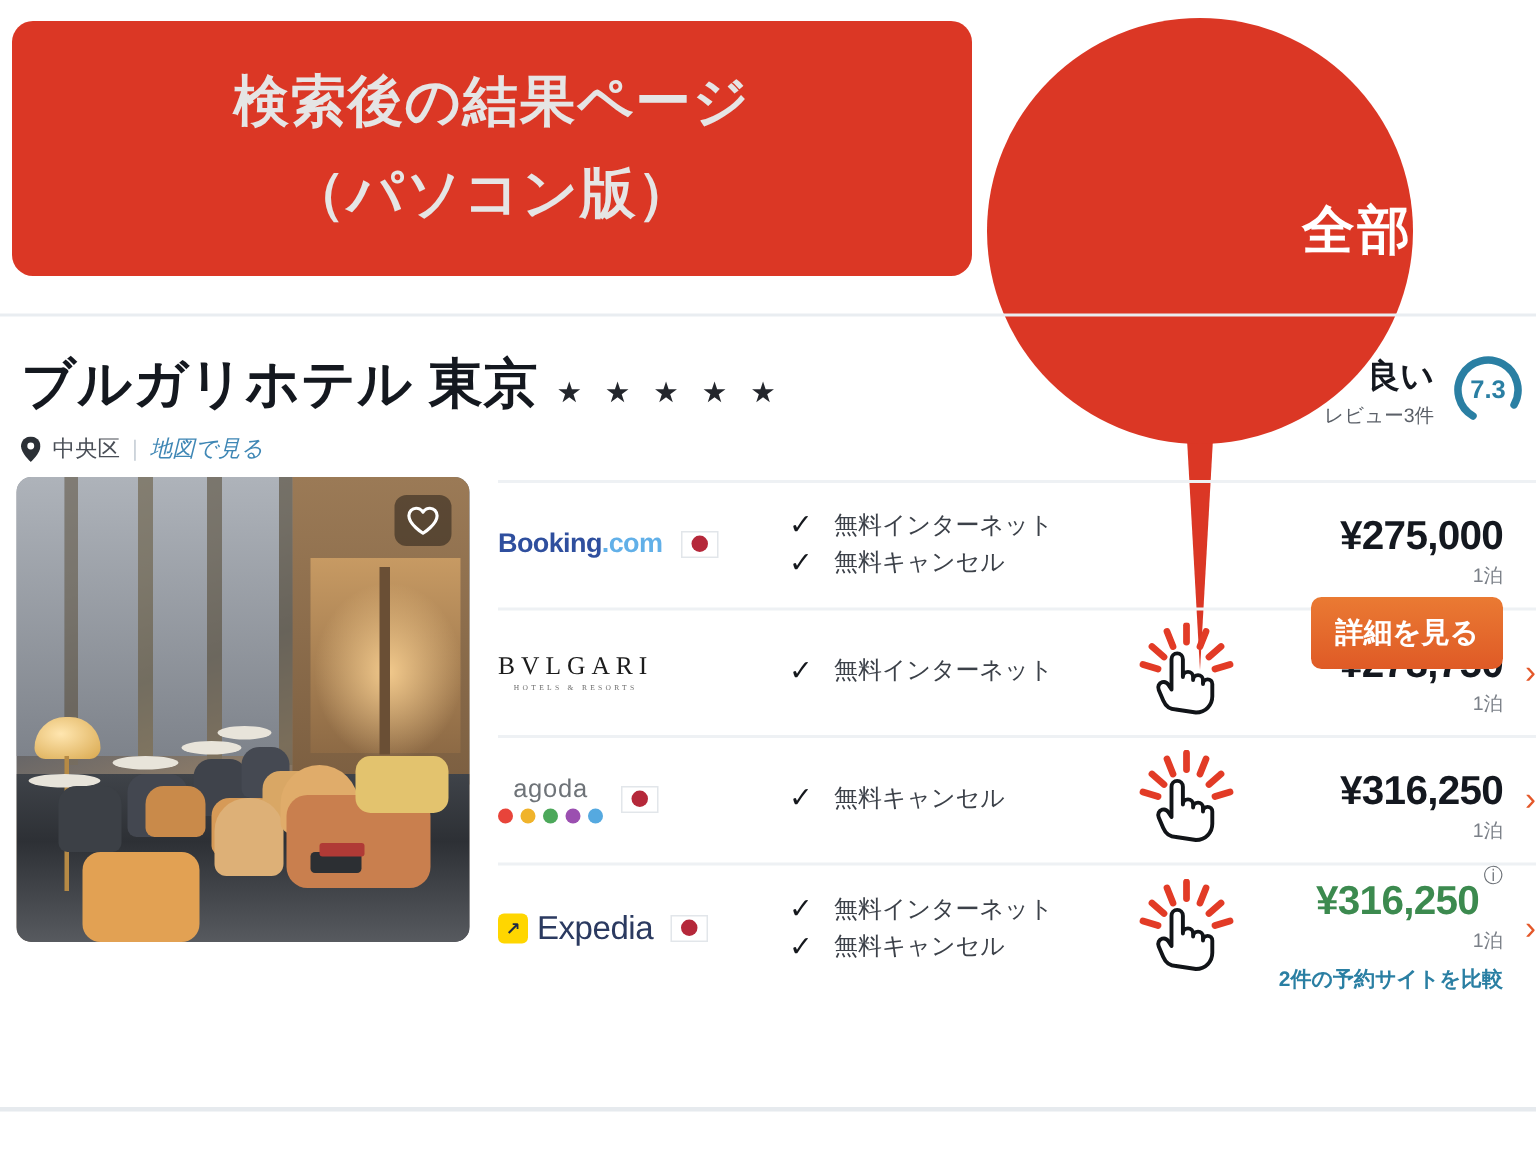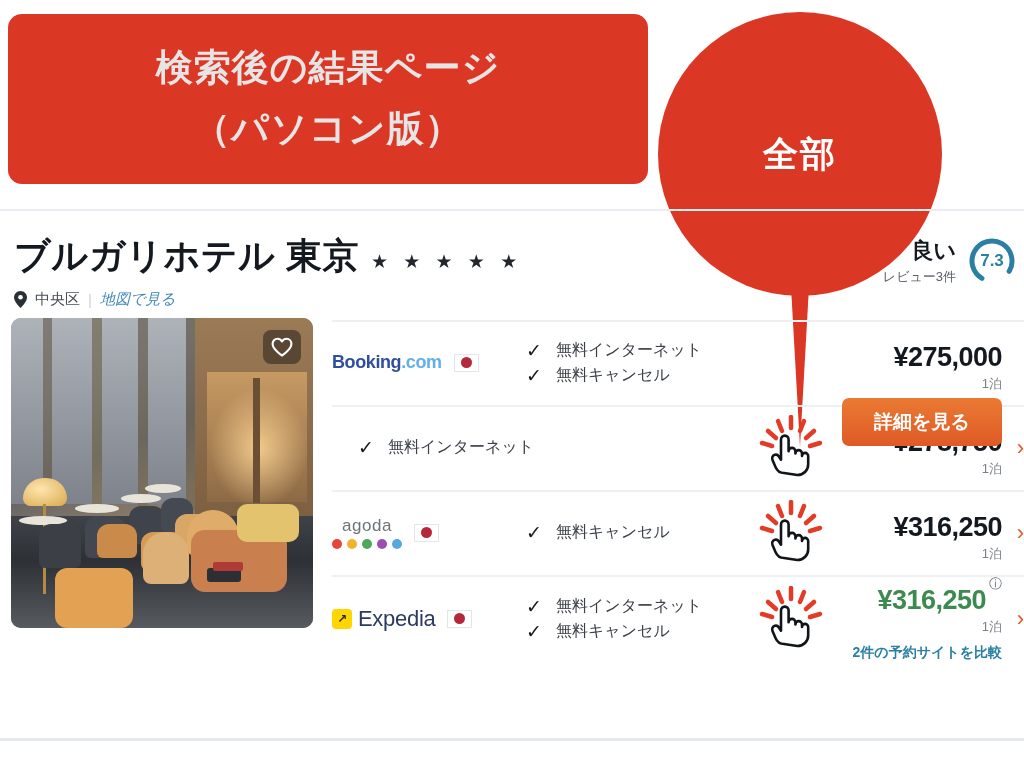--- a/index.html
+++ b/index.html
@@ -28,22 +28,23 @@
   #callout-tail{
     position:absolute; left:50%; top:150px; transform:translateX(-50%);
     width:0; height:0;
     border-left:16px solid transparent;
     border-right:16px solid transparent;
     border-top:285px solid #DB3725;
   }
   #callout-circle{
     position:absolute; left:0; top:0; width:284px; height:284px;
     background:#DB3725; border-radius:50%;
-    display:flex; flex-direction:column; align-items:center; justify-content:center;
+    display:flex; flex-direction:column; align-items:flex-end; justify-content:center;
     gap:8px;
+    font-family:Liberation Serif, serif;
   }
   .callout-line{
     color:#ffffff; font-weight:bold; font-size:35px; letter-spacing:2px; line-height:1.15;
   }
 
   
   #divider-top{ position:absolute; left:0; top:209px; width:1024px; height:2px; background:#e9edf1; }
   #divider-bottom{ position:absolute; left:0; top:738px; width:1024px; height:3px; background:#e6eaee; }
 
   #hotel-header{ position:absolute; left:14px; top:232px; width:1000px; height:72px; }
@@ -51,21 +52,21 @@
   #hotel-name{ font-size:36px; font-weight:bold; color:#14181f; letter-spacing:.5px; }
   #hotel-stars{ font-size:19px; color:#23262c; letter-spacing:5px; }
   #hotel-sub-row{ display:flex; align-items:center; gap:8px; margin-top:9px; }
   #pin-icon{ width:13px; height:17px; position:relative; }
   #pin-icon svg{ display:block; }
   #hotel-area{ font-size:15px; color:#4a4f57; }
   #sub-sep{ color:#ccd3da; font-size:15px; }
   #map-link{ font-size:15px; color:#3f87b5; cursor:pointer;font-style:italic; }
 
   
-  #rating-block{ position:absolute; right:8px; top:236px; display:flex; align-items:center; gap:12px; }
+  #rating-block{ position:absolute; right:8px; top:236px; display:flex; align-items:flex-start; gap:12px; }
   #rating-text{ text-align:right; }
   #rating-word{ font-size:22px; font-weight:bold; color:#14181f; }
   #rating-count{ font-size:13px; color:#5b6views; color:#5b6068; margin-top:2px; }
   #rating-ring{ position:relative; width:48px; height:48px; }
   #rating-ring svg{ position:absolute; left:0; top:0; }
   #rating-score{
     position:absolute; inset:0; display:flex; align-items:center; justify-content:center;
     font-size:17px; font-weight:bold; color:#2a7fa3;
   }
 
@@ -141,21 +142,21 @@
   .per-night{ font-size:13px; color:#7b8088; margin-top:2px; }
   .chev{ position:absolute; right:0; top:50%; transform:translateY(-50%);
     font-size:22px; color:#E4582A; line-height:1; }
   .info-i{ display:inline-block; font-size:13px; color:#6b7076; vertical-align:super; margin-left:3px; }
   .compare-link{ font-size:14px; font-weight:bold; color:#2a7fa3; margin-top:8px; white-space:nowrap; }
 
   #cta-button{
     position:absolute; right:22px; top:78px;
     background:linear-gradient(180deg,#EA7A33,#DF5A26);
     color:#fff; font-size:19px; font-weight:bold;
-    padding:11px 32px; border:none; border-radius:7px; cursor:pointer;
+    padding:11px 16px; border:none; border-radius:7px; cursor:pointer;
     white-space:nowrap;
   }
 
   
   .hand-icon{ position:absolute; left:8px; top:10px; width:66px; height:66px; }
 </style>
 </head>
 <body>
 
 <div id="banner-box">
@@ -271,20 +272,26 @@
     </div>
     <div class="click-cell"></div>
     <div class="price-cell">
       <div class="price">¥275,000</div>
       <div class="per-night">1泊</div>
     </div>
   </div>
 
   <div class="offer-row">
     <div class="row-sep"></div>
+    <div class="brand-cell">
+      <span class="brand-logo logo-bvlgari">
+        <span class="main">BVLGARI</span>
+        <span class="sub">HOTELS &amp; RESORTS</span>
+      </span>
+    </div>
     <div class="amen-cell">
       <div class="amen-line">
         <span class="check">✓</span>
         <span class="amen-text">無料インターネット</span>
       </div>
     </div>
     <div class="click-cell">
       <span class="hand-icon">
         <svg width="66" height="66" viewBox="0 0 66 66">
           <g stroke="#E23B26" stroke-width="4.5" stroke-linecap="round">

